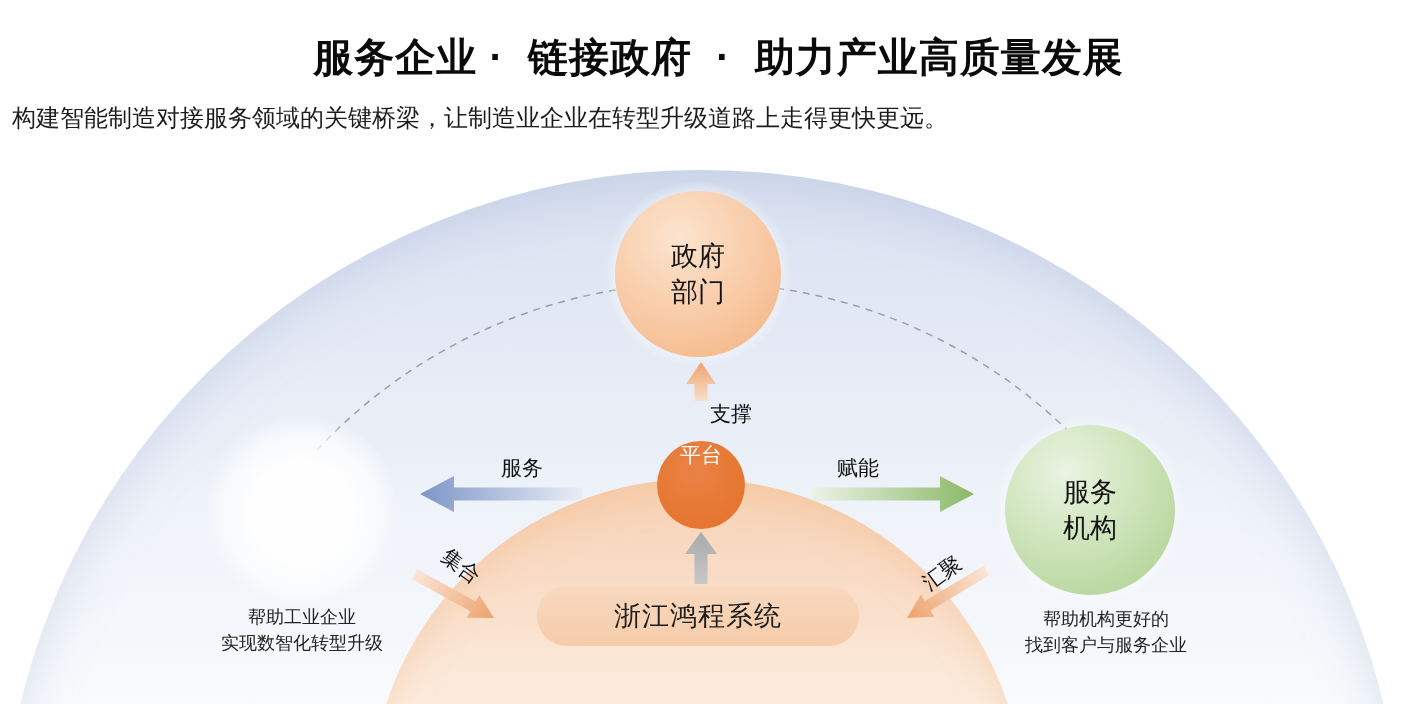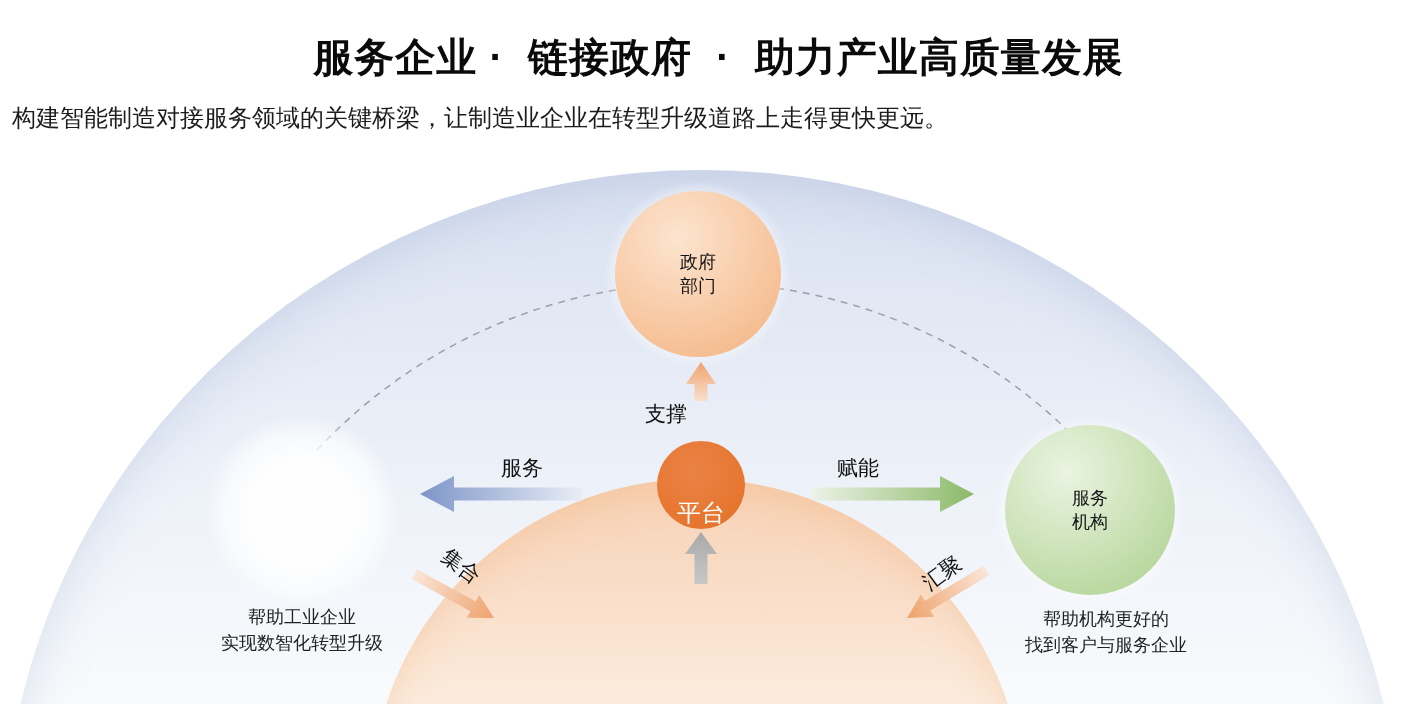--- a/index.html
+++ b/index.html
@@ -27,46 +27,46 @@
     background:linear-gradient(180deg,#f7d2b4 0%,#f9dcc6 15%,#fbe8d8 30%,#fdf2e9 45%,#fff8f2 100%);
     box-shadow:inset 0 12px 40px -8px rgba(240,170,110,.35);
   }
   .halo{position:absolute;border-radius:50%;
     background:radial-gradient(closest-side,rgba(255,255,255,.95) 40%,rgba(255,255,255,.6) 62%,rgba(255,255,255,0) 78%);}
   .halo-gov{left:566px;top:154px;width:240px;height:240px;}
   .halo-ind{left:165px;top:386px;width:250px;height:250px;}
   .halo-svc{left:955px;top:387px;width:246px;height:246px;}
   .node{
     position:absolute;border-radius:50%;display:flex;align-items:center;justify-content:center;
-    text-align:center;font-size:18px;font-weight:500;color:#141414;line-height:1.35;
+    text-align:center;font-size:27px;font-weight:500;color:#141414;line-height:1.35;
   }
   .node-gov{left:603px;top:191px;width:166px;height:166px;
     background:radial-gradient(circle at 38% 28%,#fce4cf 0%,#f8c9a4 55%,#f2b17e 100%);}
   .node-ind{left:203px;top:424px;width:174px;height:174px;
     background:radial-gradient(circle at 36% 28%,#e3e9f6 0%,#c6d2ee 55%,#aabde4 100%);}
   .node-svc{left:993px;top:425px;width:170px;height:170px;
     background:radial-gradient(circle at 36% 28%,#eaf4e2 0%,#c8e0b2 55%,#abd08e 100%);}
   .node-platform{
     position:absolute;left:645px;top:441px;width:88px;height:88px;border-radius:50%;
     background:radial-gradient(circle at 42% 34%,#ea8246 0%,#e6762f 70%);
-    display:flex;align-items:flex-end;justify-content:center;
-    color:#fff;font-size:24px;font-weight:500;
+    display:flex;align-items:flex-start;justify-content:center;
+    color:#fff;font-size:21px;font-weight:500;
   }
   .system-pill{
     position:absolute;left:525px;top:586px;width:322px;height:60px;border-radius:30px;
     background:linear-gradient(180deg,#f9d9bf 0%,#f6ccaa 100%);
     display:flex;align-items:center;justify-content:center;
     font-size:27px;font-weight:500;color:#1e1e1e;letter-spacing:1px;
   }
   .edge-label{
     position:absolute;width:100px;text-align:center;font-size:21px;font-weight:500;color:#101010;
   }
   .lbl-serve{left:460px;top:454px;}
   .lbl-empower{left:796px;top:454px;}
-  .lbl-support{left:604px;top:400px;}
+  .lbl-support{left:640px;top:400px;text-align:right;}
   .lbl-gather{left:409px;top:552px;width:80px;transform:rotate(36deg);}
   .lbl-converge{left:890px;top:559px;width:80px;transform:rotate(-36deg);}
   .caption{
     position:absolute;text-align:center;font-size:18px;color:#222;line-height:1.45;
   }
   .caption-ind{left:158px;top:604px;width:264px;}
   .caption-svc{left:958px;top:606px;width:272px;}
   .preline{white-space:pre-line;}
 </style>
 </head>
@@ -136,19 +136,22 @@
   <div class="edge-label lbl-serve">服务</div>
   <div class="edge-label lbl-empower">赋能</div>
   <div class="edge-label lbl-support">支撑</div>
   <div class="edge-label lbl-gather">集合</div>
   <div class="edge-label lbl-converge">汇聚</div>
 
   <div class="node-platform">
     <span>平台</span>
   </div>
 
+  <div class="system-pill">
+    <span>浙江鸿程系统</span>
+  </div>
 
   <div class="caption caption-ind preline">帮助工业企业
 实现数智化转型升级</div>
   <div class="caption caption-svc preline">帮助机构更好的
 找到客户与服务企业</div>
 
 </div>
 
 </body></html>

